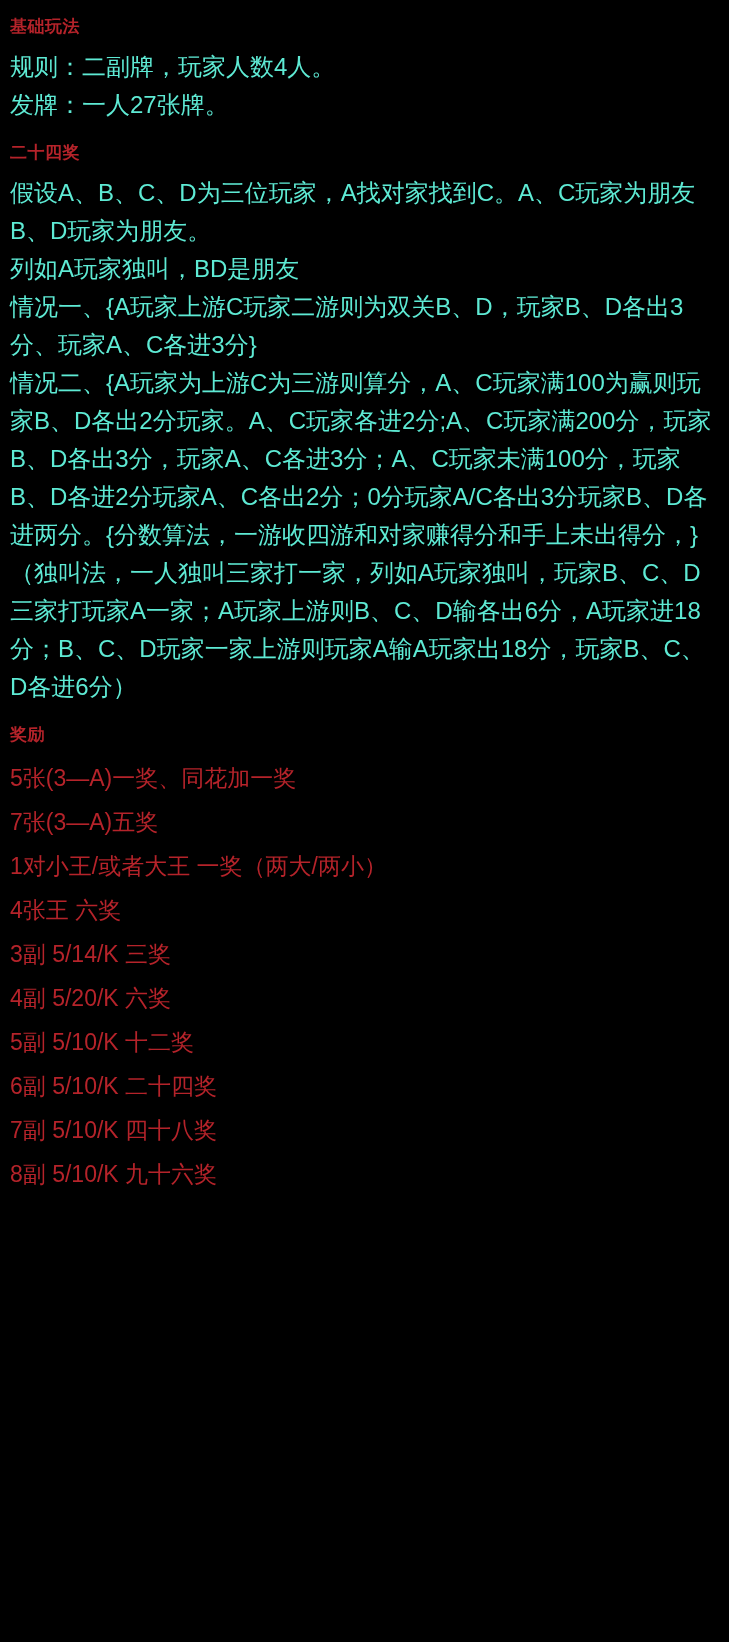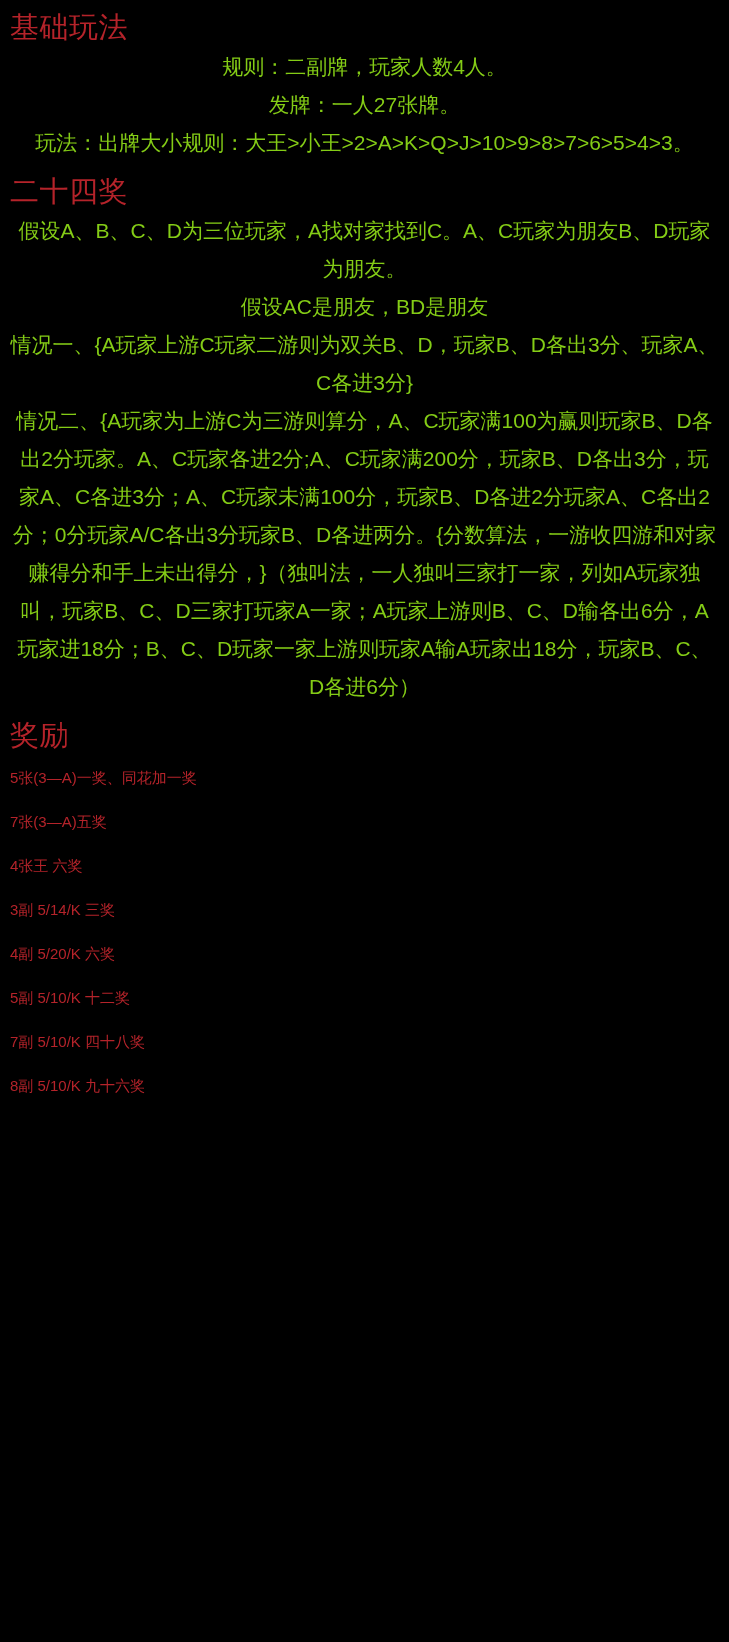--- a/index.html
+++ b/index.html
@@ -14,78 +14,78 @@
     color: #b5232a;
   }
   .page {
     width: 729px;
     min-height: 1642px;
     background: #000000;
     box-sizing: border-box;
     padding: 8px 10px 6px 10px;
   }
   .section-title {
-    font-size: 29px;
-    font-weight: normal;
+    font-size: 17px;
+    font-weight: bold;
     color: #b5232a;
     line-height: 38px;
     margin: 0 0 2px 0;
     letter-spacing: 0.5px;
   }
   .para {
-    font-size: 21px;
+    font-size: 24px;
     line-height: 38px;
-    color: #84cc16;
+    color: #5eead4;
     margin: 0;
     word-break: break-all;
-    text-align: center;
   }
   .block-body {
     margin-bottom: 2px;
   }
   .list-line {
-    font-size: 15px;
+    font-size: 23px;
     line-height: 44px;
     color: #b5232a;
     margin: 0;
     word-break: break-all;
   }
   .gap-title { margin-top: 10px; }
 </style>
 </head>
 <body>
 
 <div class="page">
 
   <div>
     <h2 class="section-title">基础玩法</h2>
     <div class="block-body">
       <p class="para">规则：二副牌，玩家人数4人。</p>
       <p class="para">发牌：一人27张牌。</p>
-      <p class="para">玩法：出牌大小规则：大王&gt;小王&gt;2&gt;A&gt;K&gt;Q&gt;J&gt;10&gt;9&gt;8&gt;7&gt;6&gt;5&gt;4&gt;3。</p>
     </div>
   </div>
 
   <div class="gap-title">
     <h2 class="section-title">二十四奖</h2>
     <div class="block-body">
       <p class="para">假设A、B、C、D为三位玩家，A找对家找到C。A、C玩家为朋友B、D玩家为朋友。</p>
-      <p class="para">假设AC是朋友，BD是朋友</p>
+      <p class="para">列如A玩家独叫，BD是朋友</p>
       <p class="para">情况一、{A玩家上游C玩家二游则为双关B、D，玩家B、D各出3分、玩家A、C各进3分}</p>
       <p class="para">情况二、{A玩家为上游C为三游则算分，A、C玩家满100为赢则玩家B、D各出2分玩家。A、C玩家各进2分;A、C玩家满200分，玩家B、D各出3分，玩家A、C各进3分；A、C玩家未满100分，玩家B、D各进2分玩家A、C各出2分；0分玩家A/C各出3分玩家B、D各进两分。{分数算法，一游收四游和对家赚得分和手上未出得分，}（独叫法，一人独叫三家打一家，列如A玩家独叫，玩家B、C、D三家打玩家A一家；A玩家上游则B、C、D输各出6分，A玩家进18分；B、C、D玩家一家上游则玩家A输A玩家出18分，玩家B、C、D各进6分）</p>
     </div>
   </div>
 
   <div class="gap-title">
     <h2 class="section-title">奖励</h2>
     <div>
       <p class="list-line">5张(3—A)一奖、同花加一奖</p>
       <p class="list-line">7张(3—A)五奖</p>
+      <p class="list-line">1对小王/或者大王  一奖（两大/两小）</p>
       <p class="list-line">4张王  六奖</p>
       <p class="list-line">3副 5/14/K 三奖</p>
       <p class="list-line">4副 5/20/K 六奖</p>
       <p class="list-line">5副 5/10/K 十二奖</p>
+      <p class="list-line">6副 5/10/K 二十四奖</p>
       <p class="list-line">7副 5/10/K 四十八奖</p>
       <p class="list-line">8副 5/10/K 九十六奖</p>
     </div>
   </div>
 
 </div>
 
 </body></html>

